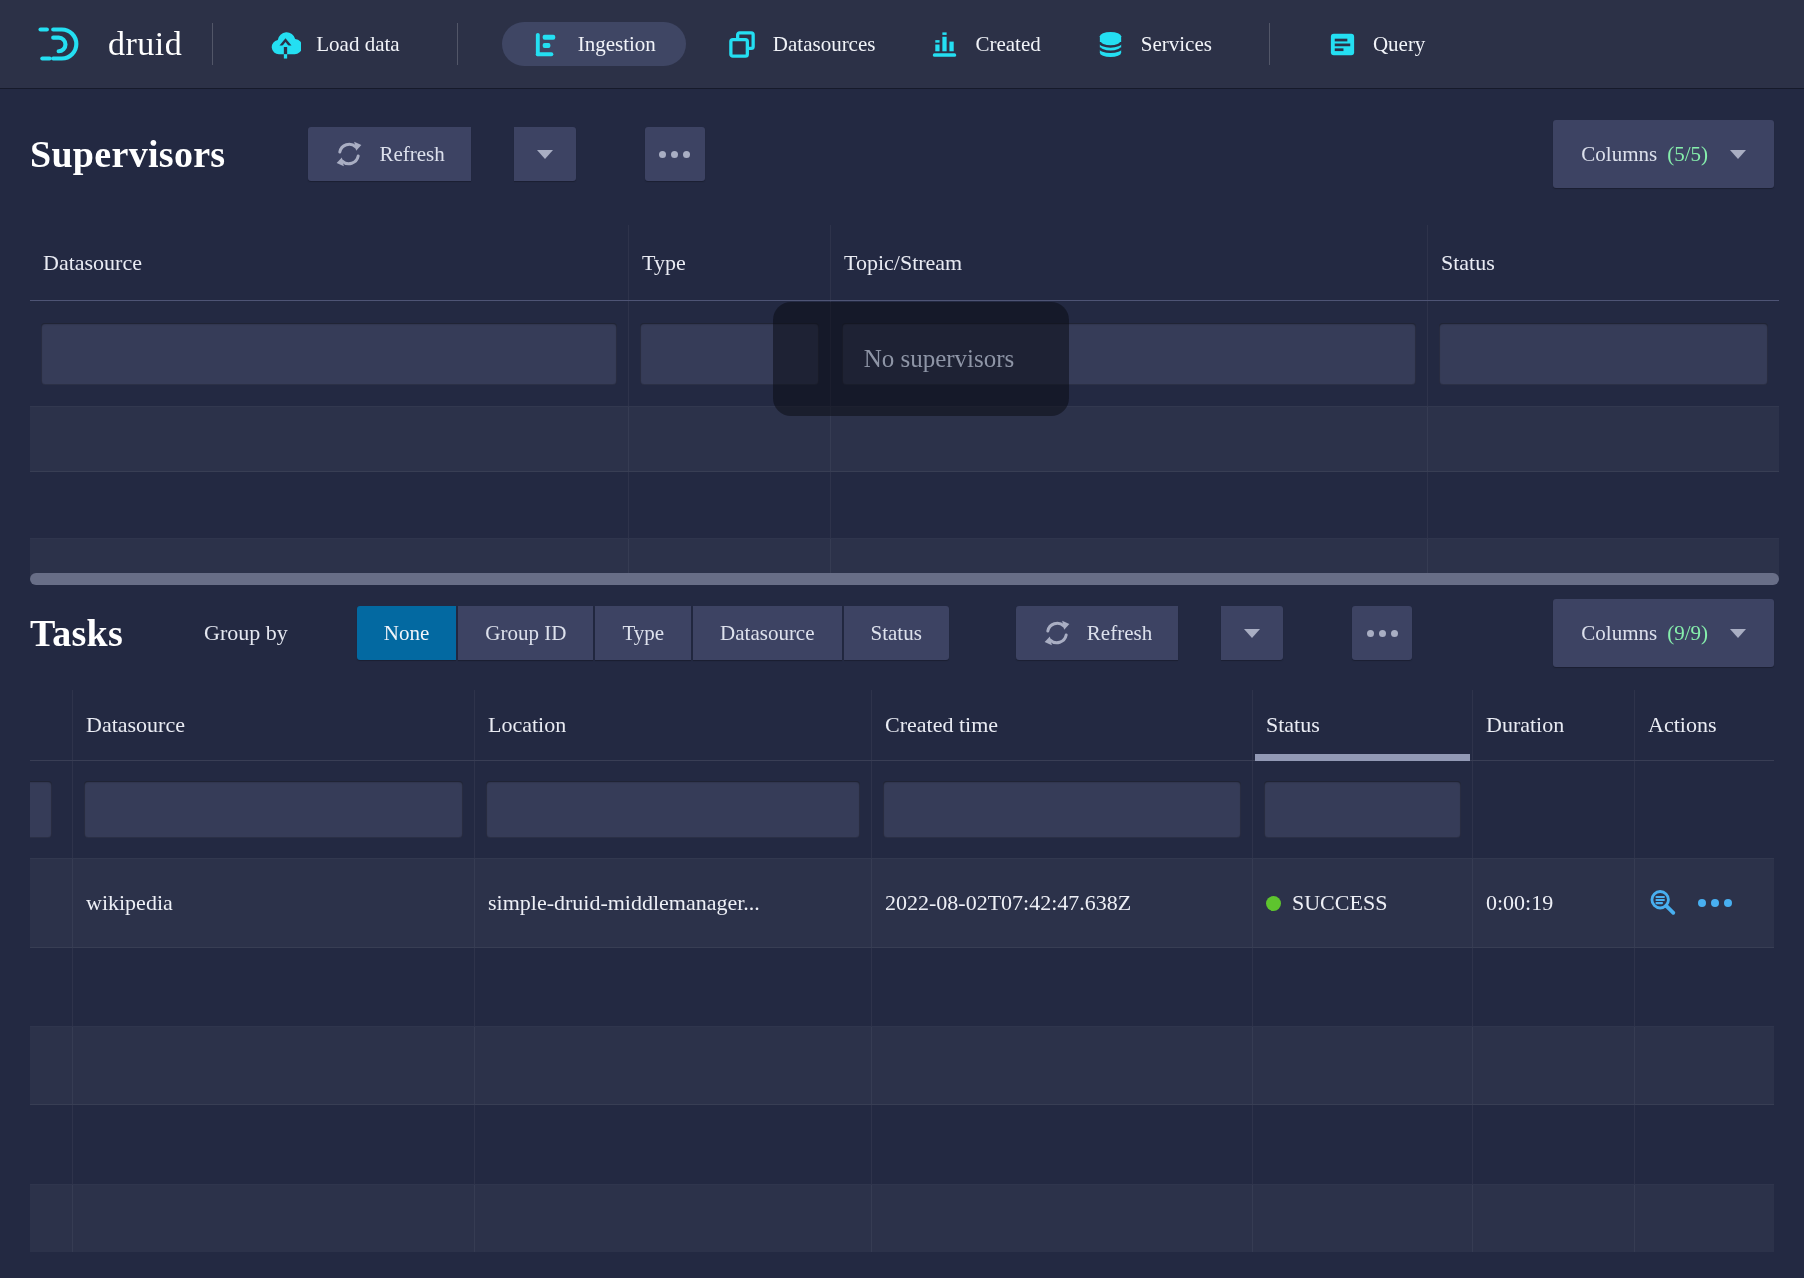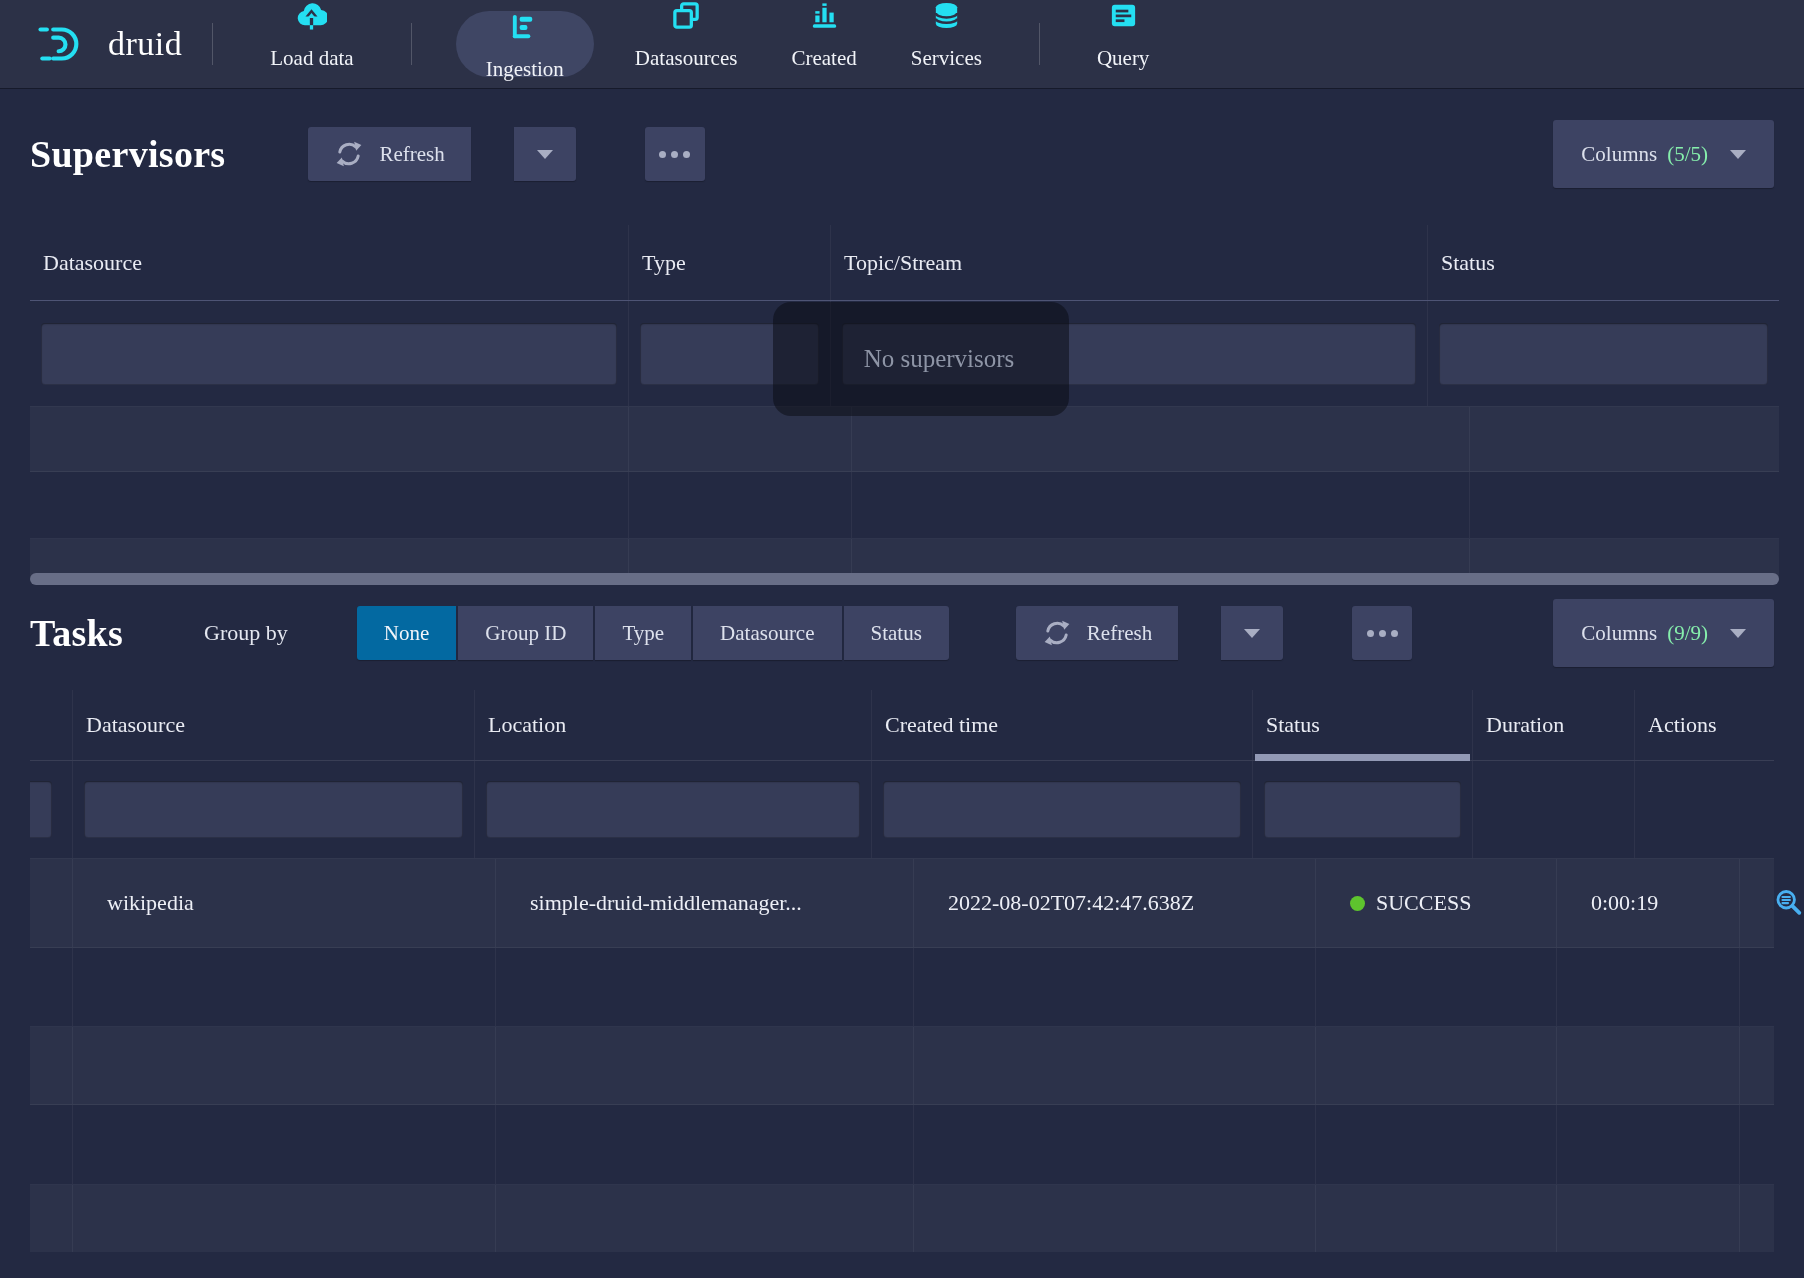--- a/index.html
+++ b/index.html
@@ -14,24 +14,24 @@
   .navbar{
     position:absolute;top:0;left:0;width:100%;height:88px;
     background:#2c3147;display:flex;align-items:center;
     box-shadow:0 1px 0 rgba(0,0,0,.35);
   }
   .logo{display:flex;align-items:center;gap:14px;margin-left:36px;cursor:pointer;}
   .logo-text{font-size:34px;color:#ffffff;letter-spacing:.5px;}
   .nav-sep{width:1px;height:42px;background:rgba(255,255,255,.18);margin:0 30px;}
   .nav-item{
     display:flex;align-items:center;gap:15px;padding:0 27px;height:88px;
-    color:#f1f3f8;font-size:21px;cursor:pointer;white-space:nowrap;flex-direction:column;
+    color:#f1f3f8;font-size:21px;cursor:pointer;white-space:nowrap;
   }
   .nav-item.active{
-    height:66px;background:#3f4664;border-radius:44px;padding:0 30px;margin:0 14px;text-align:right;
+    height:44px;background:#3f4664;border-radius:44px;padding:0 30px;margin:0 14px;text-align:right;
   }
   .nav-icon{width:31px;height:31px;flex:0 0 auto;}
   
   .toolbar{position:absolute;left:30px;right:30px;display:flex;align-items:center;gap:41px;}
   .toolbar.sup{top:120px;height:68px;}
   .toolbar.tasks{top:604px;height:58px;}
   .section-title{font-size:38px;font-weight:700;color:#fff;letter-spacing:.3px;}
   .btn{
     background:#3d4363;color:#dce0ec;font-size:21px;height:54px;
     display:flex;align-items:center;justify-content:center;
@@ -78,21 +78,21 @@
   .filter-row{border-bottom:1px solid rgba(255,255,255,.07);}
   .filter-row .cell{padding:0 11px 0 11px;}
   .filter-box{
     width:100%;height:62px;background:#363c58;border-radius:4px;
     box-shadow:inset 0 1px 2px rgba(0,0,0,.35), inset 0 0 0 1px rgba(0,0,0,.18);
   }
   .sup-filter{height:105px;}
   .task-filter{height:97px;}
   .task-filter .filter-box{height:57px;}
   .sliver{margin-left:-18px;width:40px;flex:0 0 auto;}
-  .row{border-bottom:1px solid rgba(255,255,255,.06);gap:21px;}
+  .row{border-bottom:1px solid rgba(255,255,255,.06);}
   .row.light{background:rgba(255,255,255,.045);}
   .data-row{height:88px;font-size:22px;color:#edeff6;}
   .loc-cell span{overflow:hidden;white-space:nowrap;}
   .status-dot{width:15px;height:15px;border-radius:50%;margin-right:11px;flex:0 0 auto;}
   .actions-cell{gap:20px;}
   .action-icon{width:30px;height:30px;cursor:pointer;flex:0 0 auto;}
   .blue-dots{display:flex;gap:5px;cursor:pointer;}
   .blue-dots i{width:8px;height:8px;border-radius:50%;background:#48aff0;display:block;}
   
   .hscrollbar{

